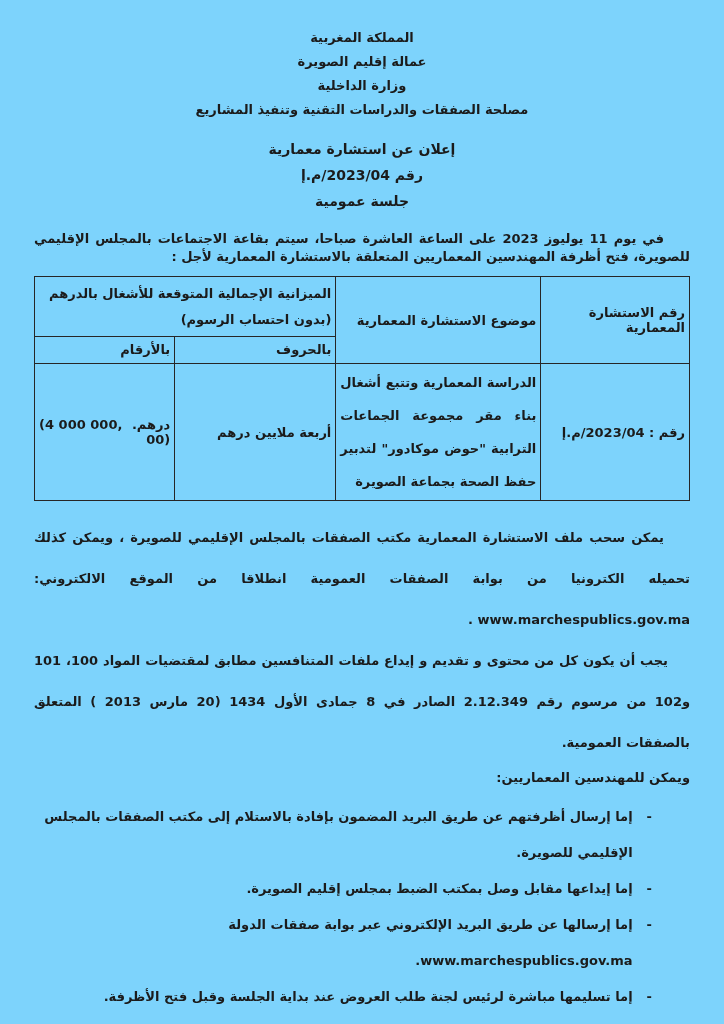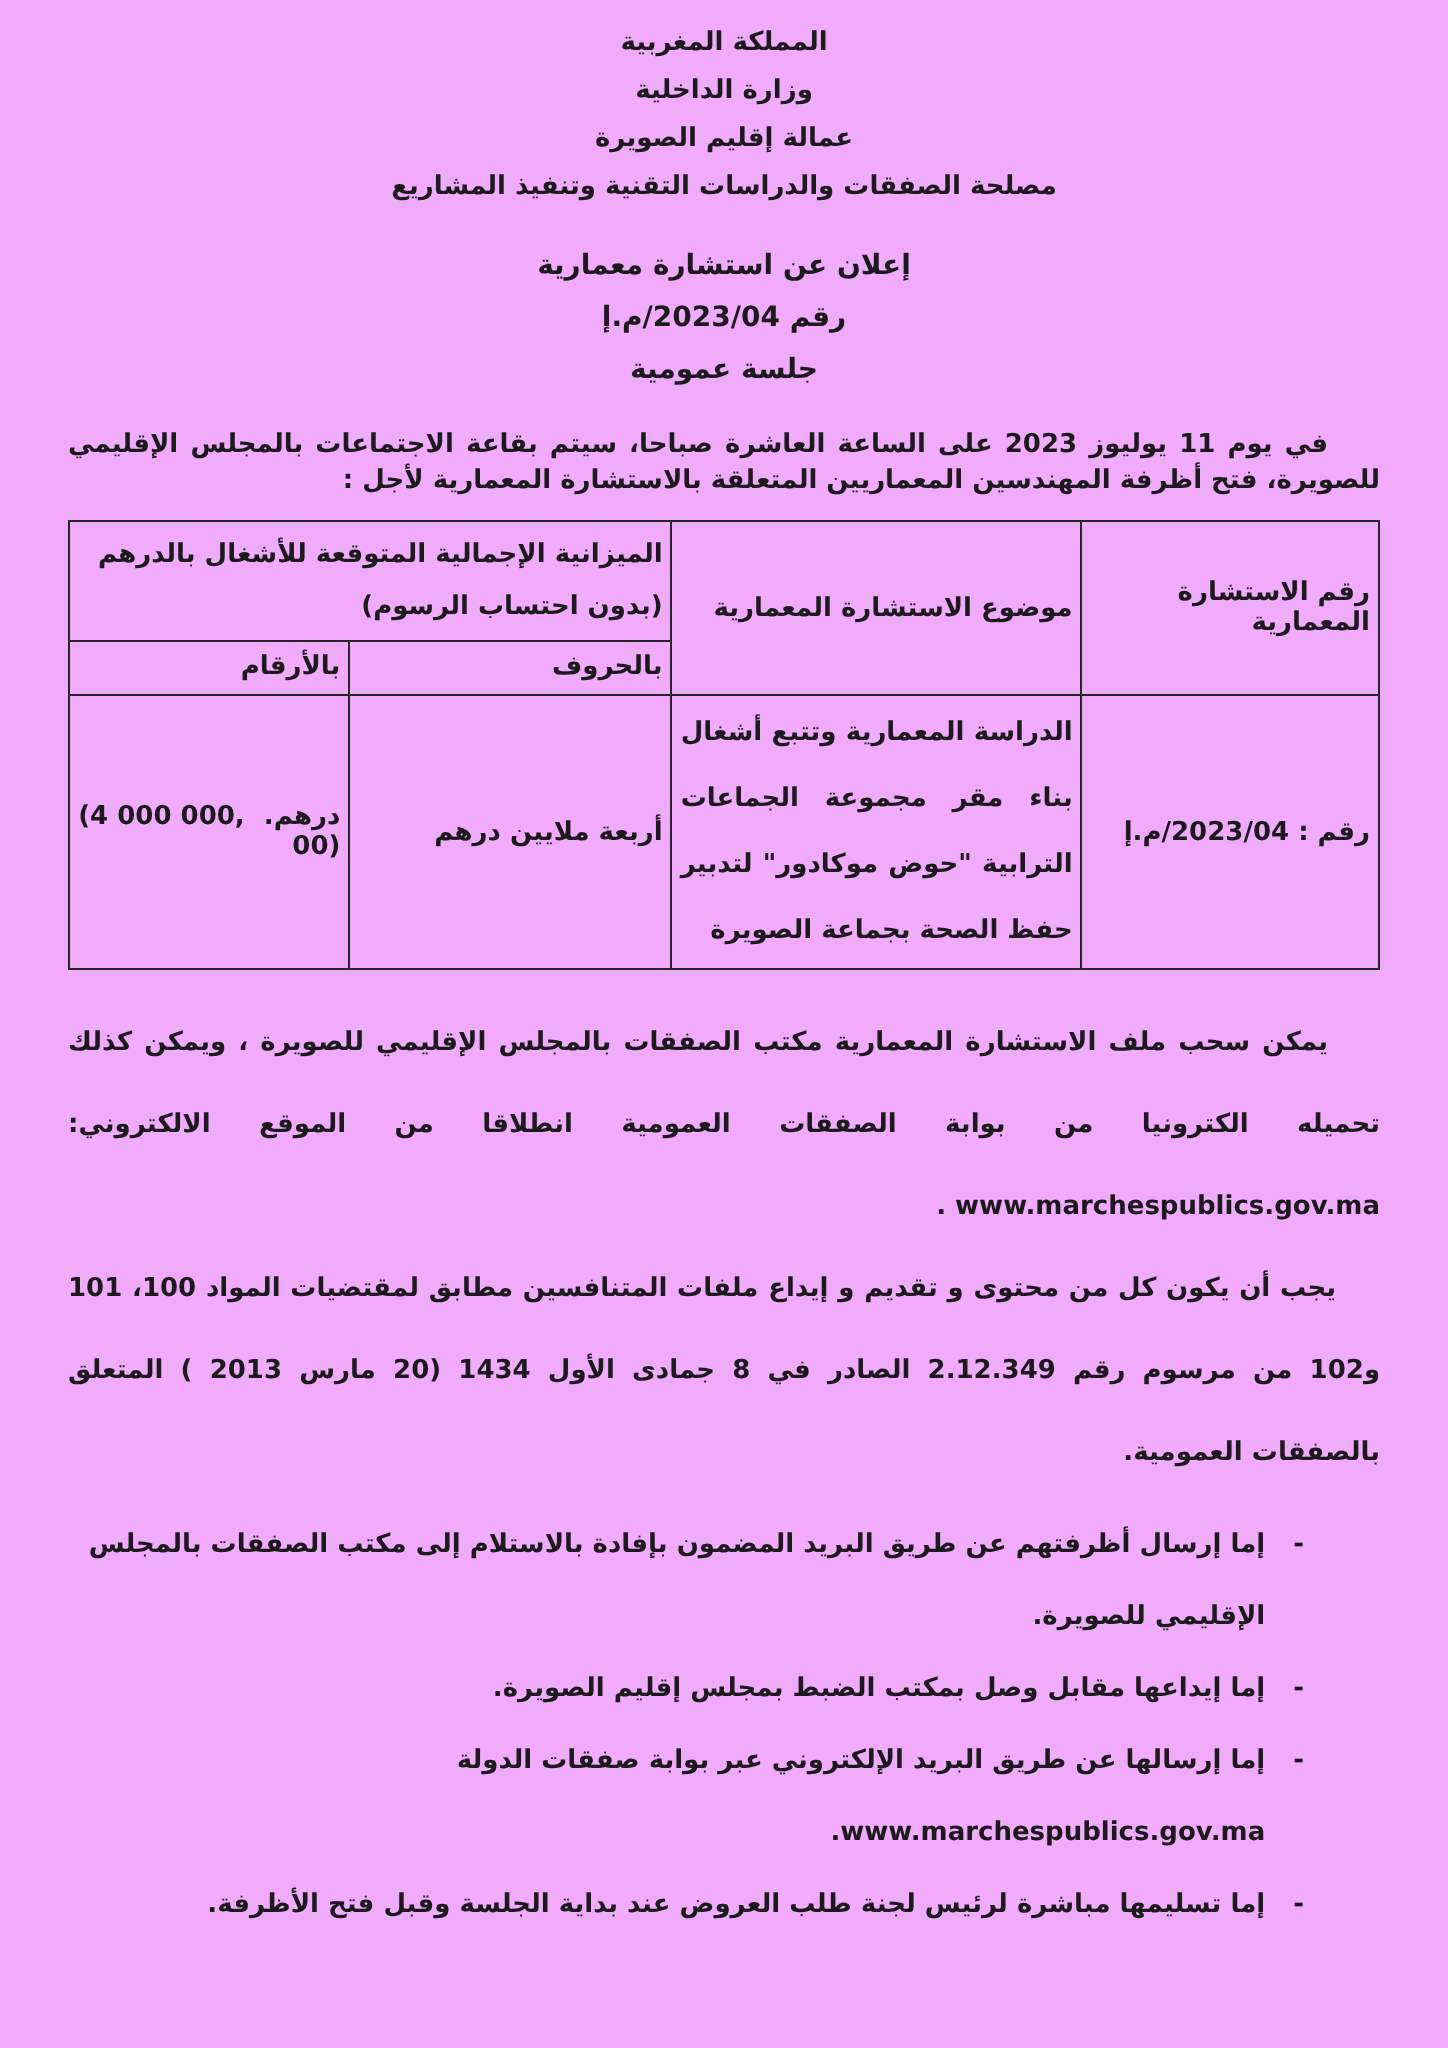--- a/index.html
+++ b/index.html
@@ -1,23 +1,23 @@
 <!DOCTYPE html>
 <html lang="ar" dir="rtl"><head>
 <meta charset="utf-8">
 <style>
   html, body { margin: 0; padding: 0; background: #e8e8e8; }
   .page {
     position: relative;
     width: 724px;
     height: 1024px;
     margin: 0 auto;
-    background: #f0abfc;
+    background: #7dd3fc;
     box-sizing: border-box;
-    padding: 10px 34px 0 34px;
+    padding: 26px 34px 0 34px;
     direction: rtl;
     font-family: "DejaVu Sans", sans-serif;
     font-weight: 700;
     color: #1b1b1b;
     overflow: hidden;
   }
   
   .letterhead { text-align: center; }
   .letterhead .lh-line { font-size: 13px; line-height: 24px; }
   
@@ -57,22 +57,22 @@
   .bullet .marker { margin-left: 14px; flex: 0 0 auto; }
   .bullet .b-text { flex: 1 1 auto; text-align: right; }
 </style>
 </head>
 <body>
 
 <div class="page">
 
   <div class="letterhead">
     <div class="lh-line">المملكة المغربية</div>
+    <div class="lh-line">عمالة إقليم الصويرة</div>
     <div class="lh-line">وزارة الداخلية</div>
-    <div class="lh-line">عمالة إقليم الصويرة</div>
     <div class="lh-line">مصلحة الصفقات والدراسات التقنية وتنفيذ المشاريع</div>
   </div>
 
   <div class="title-block">
     <div>إعلان عن استشارة معمارية</div>
     <div>رقم 2023/04/م.إ</div>
     <div>جلسة عمومية</div>
   </div>
 
   <p class="doc intro">في يوم 11 يوليوز 2023 على الساعة العاشرة صباحا، سيتم بقاعة الاجتماعات بالمجلس الإقليمي للصويرة، فتح أظرفة المهندسين المعماريين المتعلقة بالاستشارة المعمارية لأجل :</p>
@@ -104,20 +104,21 @@
         <td class="center">
           <bdi class="amt-cur">درهم.</bdi>
           <bdi dir="ltr">(4 000 000, 00)</bdi>
         </td>
       </tr>
     </tbody>
   </table>
 
   <p class="doc p1">يمكن سحب ملف الاستشارة المعمارية مكتب الصفقات بالمجلس الإقليمي للصويرة ، ويمكن كذلك تحميله الكترونيا من بوابة الصفقات العمومية انطلاقا من الموقع الالكتروني: www.marchespublics.gov.ma .</p>
   <p class="doc p2">يجب أن يكون كل من محتوى و تقديم و إيداع ملفات المتنافسين مطابق لمقتضيات المواد 100، 101 و102 من مرسوم رقم 2.12.349 الصادر في 8 جمادى الأول 1434 (20 مارس 2013 ) المتعلق بالصفقات العمومية.</p>
+  <p class="doc p3">ويمكن للمهندسين المعماريين:</p>
 
   <div class="bullets">
     <div class="bullet">
       <span class="marker">-</span>
       <span class="b-text">إما إرسال أظرفتهم عن طريق البريد المضمون بإفادة بالاستلام إلى مكتب الصفقات بالمجلس الإقليمي للصويرة.</span>
     </div>
     <div class="bullet">
       <span class="marker">-</span>
       <span class="b-text">إما إيداعها مقابل وصل بمكتب الضبط بمجلس إقليم الصويرة.</span>
     </div>

